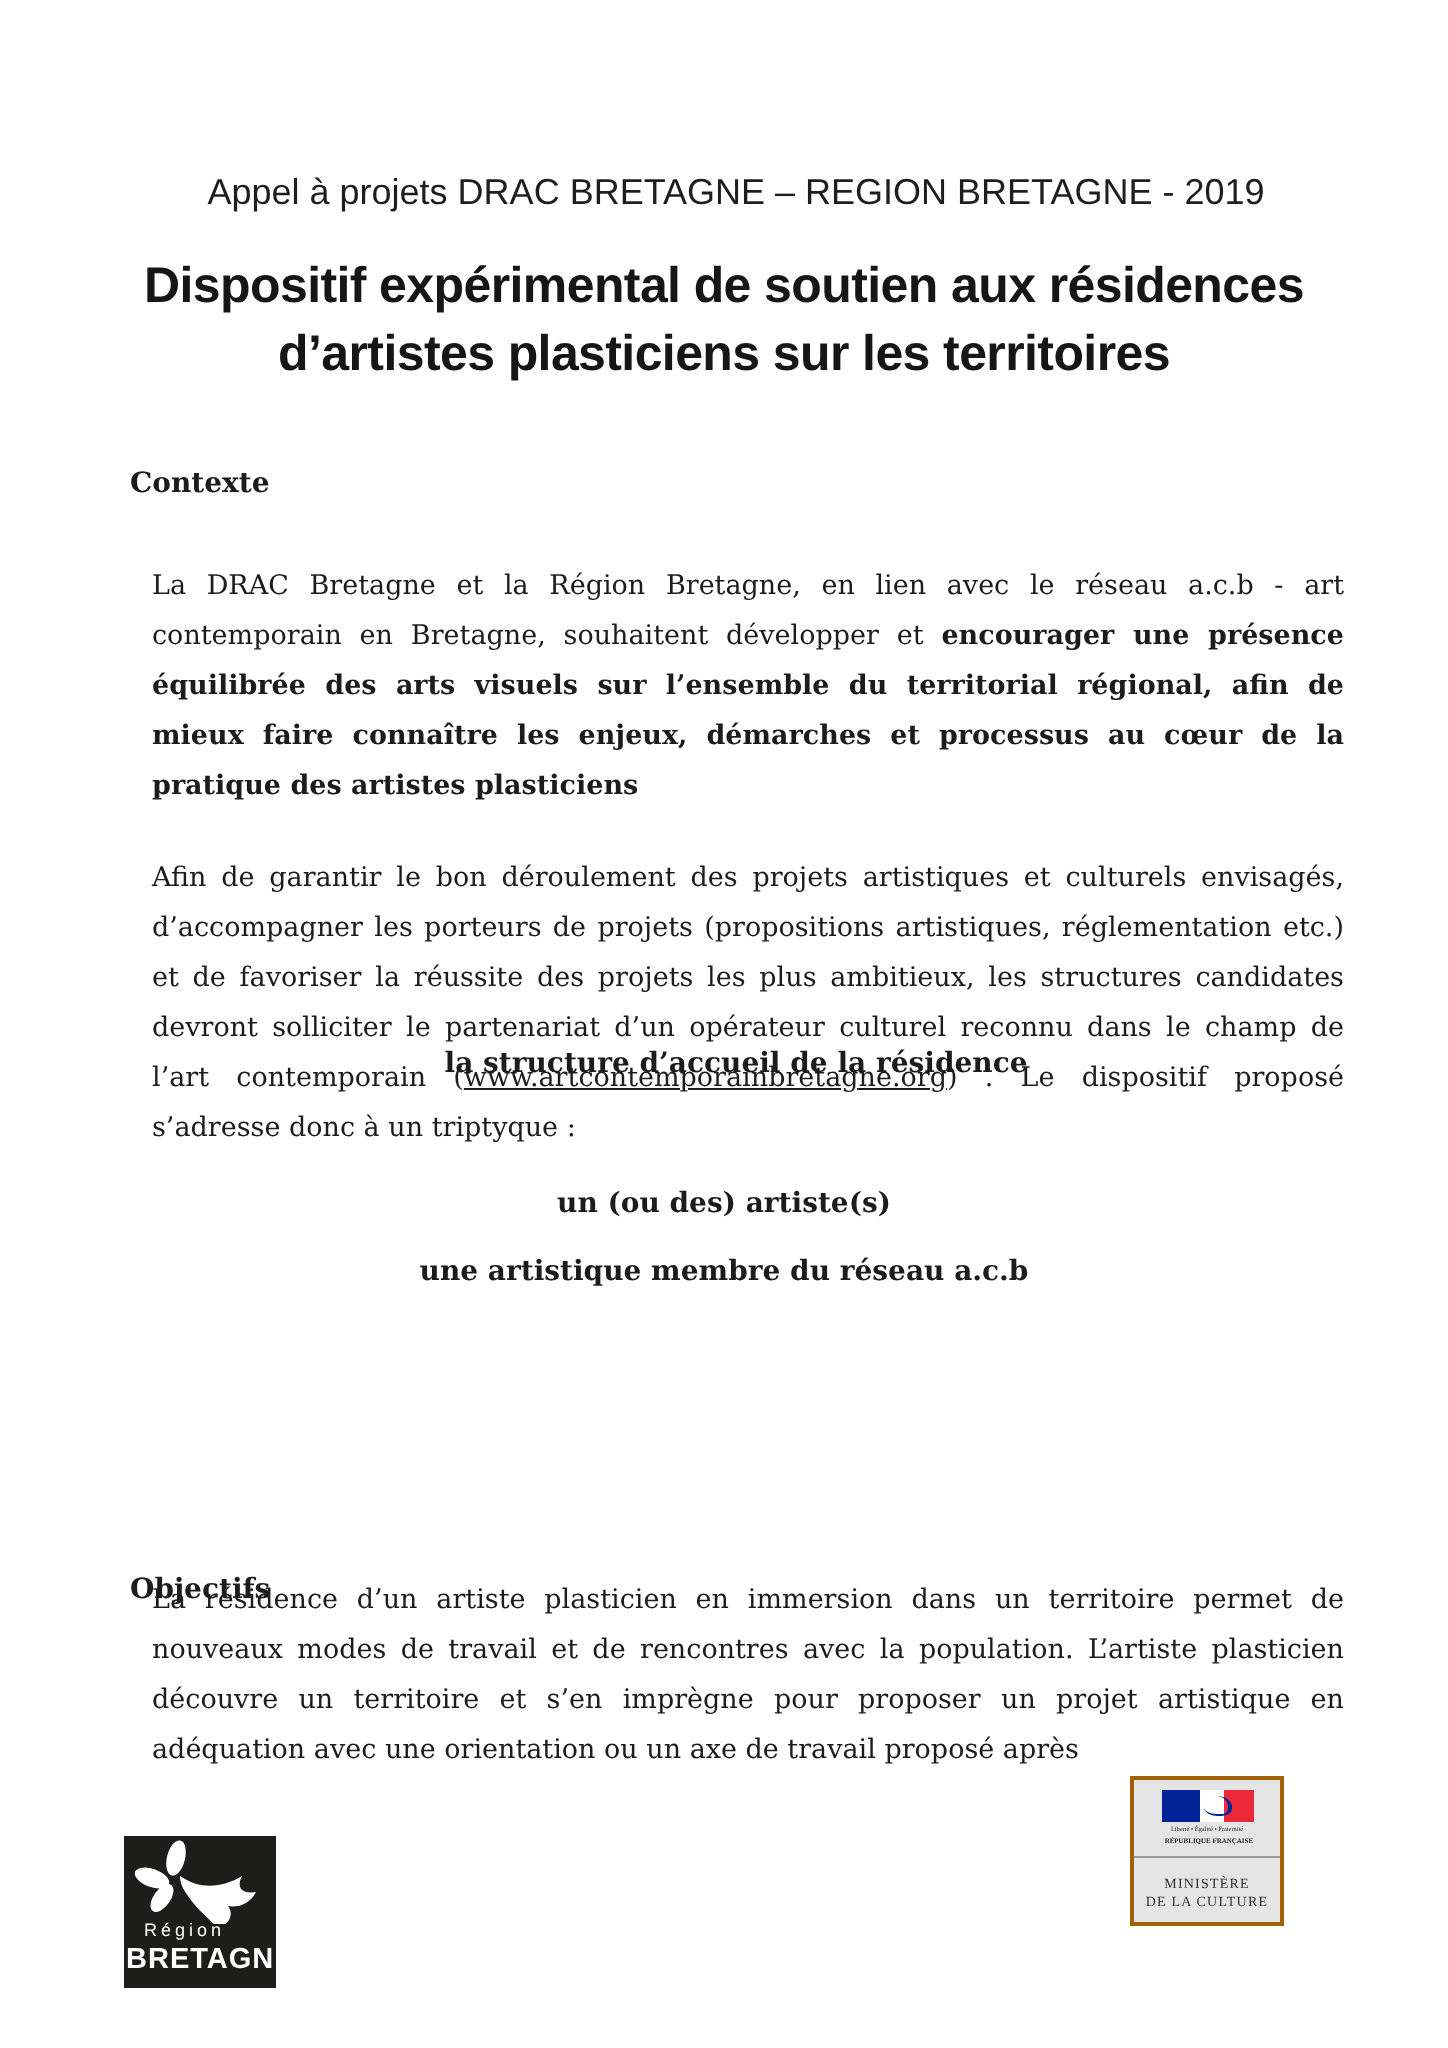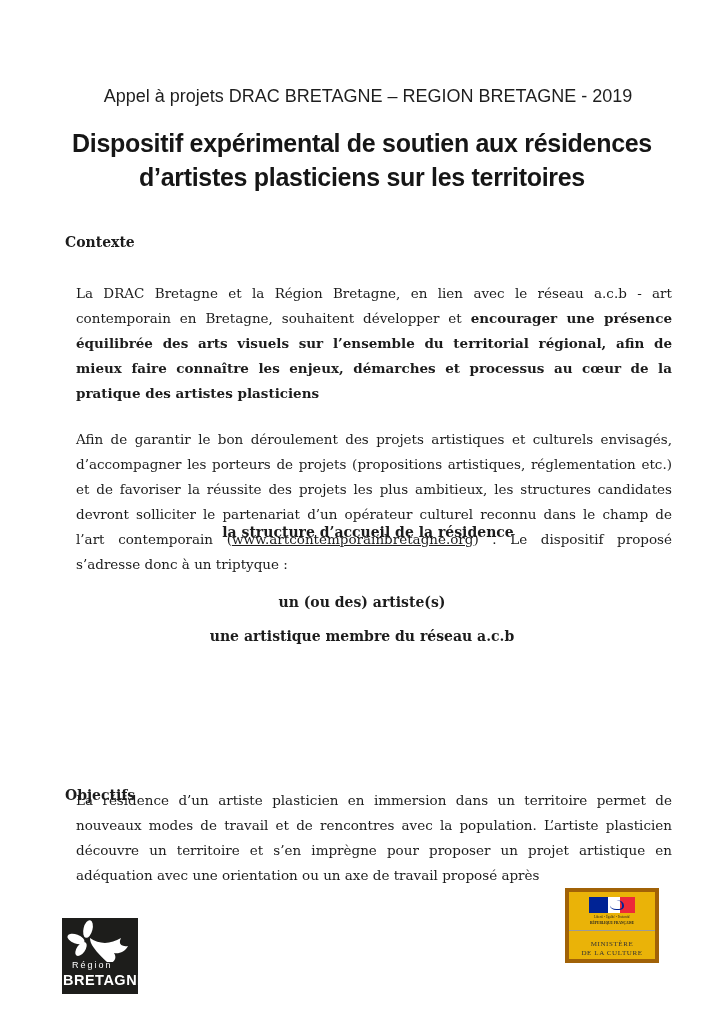--- a/index.html
+++ b/index.html
@@ -130,24 +130,24 @@
     font-weight: 700;
     letter-spacing: 0.5px;
     white-space: nowrap;
   }
 
   
   .ministry-logo {
     position: absolute;
     left: 565px;
     top: 888px;
-    width: 94px;
+    width: 77px;
     height: 75px;
-    background: #eab308;
-    border: 4px solid #a16207;
+    background: #e5e5e5;
+    border: 2px solid #a16207;
     box-sizing: border-box;
     font-family: "Liberation Serif", serif;
   }
   .ministry-top {
     height: 39px;
     border-bottom: 1px solid #9a9a9a;
     box-sizing: border-box;
     text-align: center;
     padding-top: 5px;
   }

